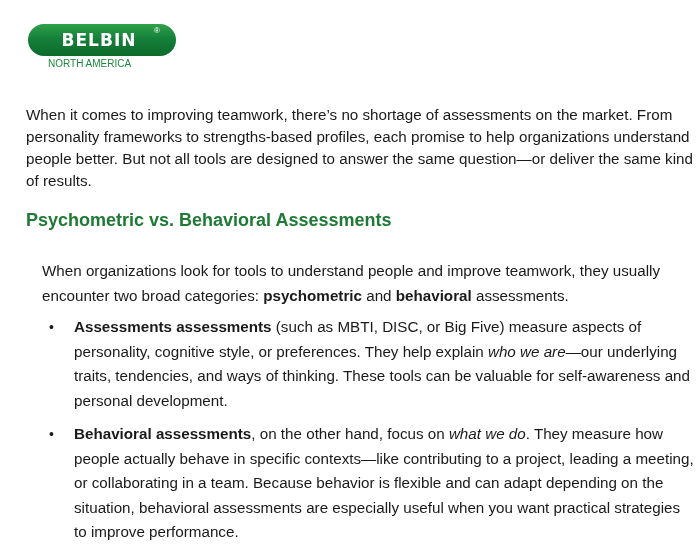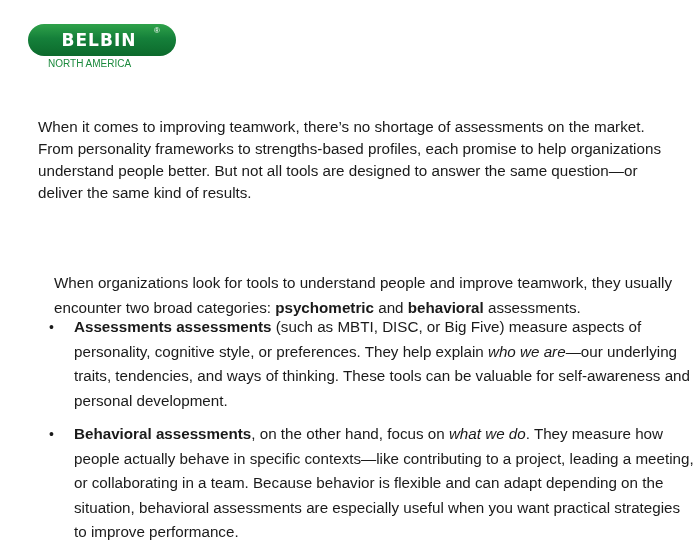--- a/index.html
+++ b/index.html
@@ -63,21 +63,21 @@
     }
     .content {
       position: absolute;
       left: 26px;
       top: 104px;
       width: 668px;
       font-size: 15.2px;
       line-height: 23px;
     }
     p {
-      margin: 12px;
+      margin: 0;
     }
     .intro {
       line-height: 22px;
     }
     h2 {
       margin: 0;
       position: absolute;
       top: 104px;
       left: 0;
       color: #1e7a34;
@@ -123,20 +123,21 @@
   <div class="logo-pill">
     <span class="logo-word">BELBIN</span>
     <span class="logo-reg">®</span>
   </div>
   <div class="logo-sub">NORTH AMERICA</div>
 </div>
 
 <div class="content">
   <p class="intro">When it comes to improving teamwork, there’s no shortage of assessments on the market. From personality frameworks to strengths-based profiles, each promise to help organizations understand people better. But not all tools are designed to answer the same question—or deliver the same kind of results.</p>
 
+  <h2>Psychometric vs. Behavioral Assessments</h2>
 
   <p class="para2"><span>When organizations look for tools to understand people and improve teamwork, they usually encounter two broad categories: </span><b>psychometric</b><span> and </span><b>behavioral</b><span> assessments.</span></p>
 
   <ul>
     <li><span class="bullet">•</span><b>Assessments assessments</b><span> (such as MBTI, DISC, or Big Five) measure aspects of personality, cognitive style, or preferences. They help explain </span><i>who we are</i><span>—our underlying traits, tendencies, and ways of thinking. These tools can be valuable for self-awareness and personal development.</span></li>
     <li><span class="bullet">•</span><b>Behavioral assessments</b><span>, on the other hand, focus on </span><i>what we do</i><span>. They measure how people actually behave in specific contexts—like contributing to a project, leading a meeting, or collaborating in a team. Because behavior is flexible and can adapt depending on the situation, behavioral assessments are especially useful when you want practical strategies to improve performance.</span></li>
   </ul>
 </div>
 
 </body></html>

